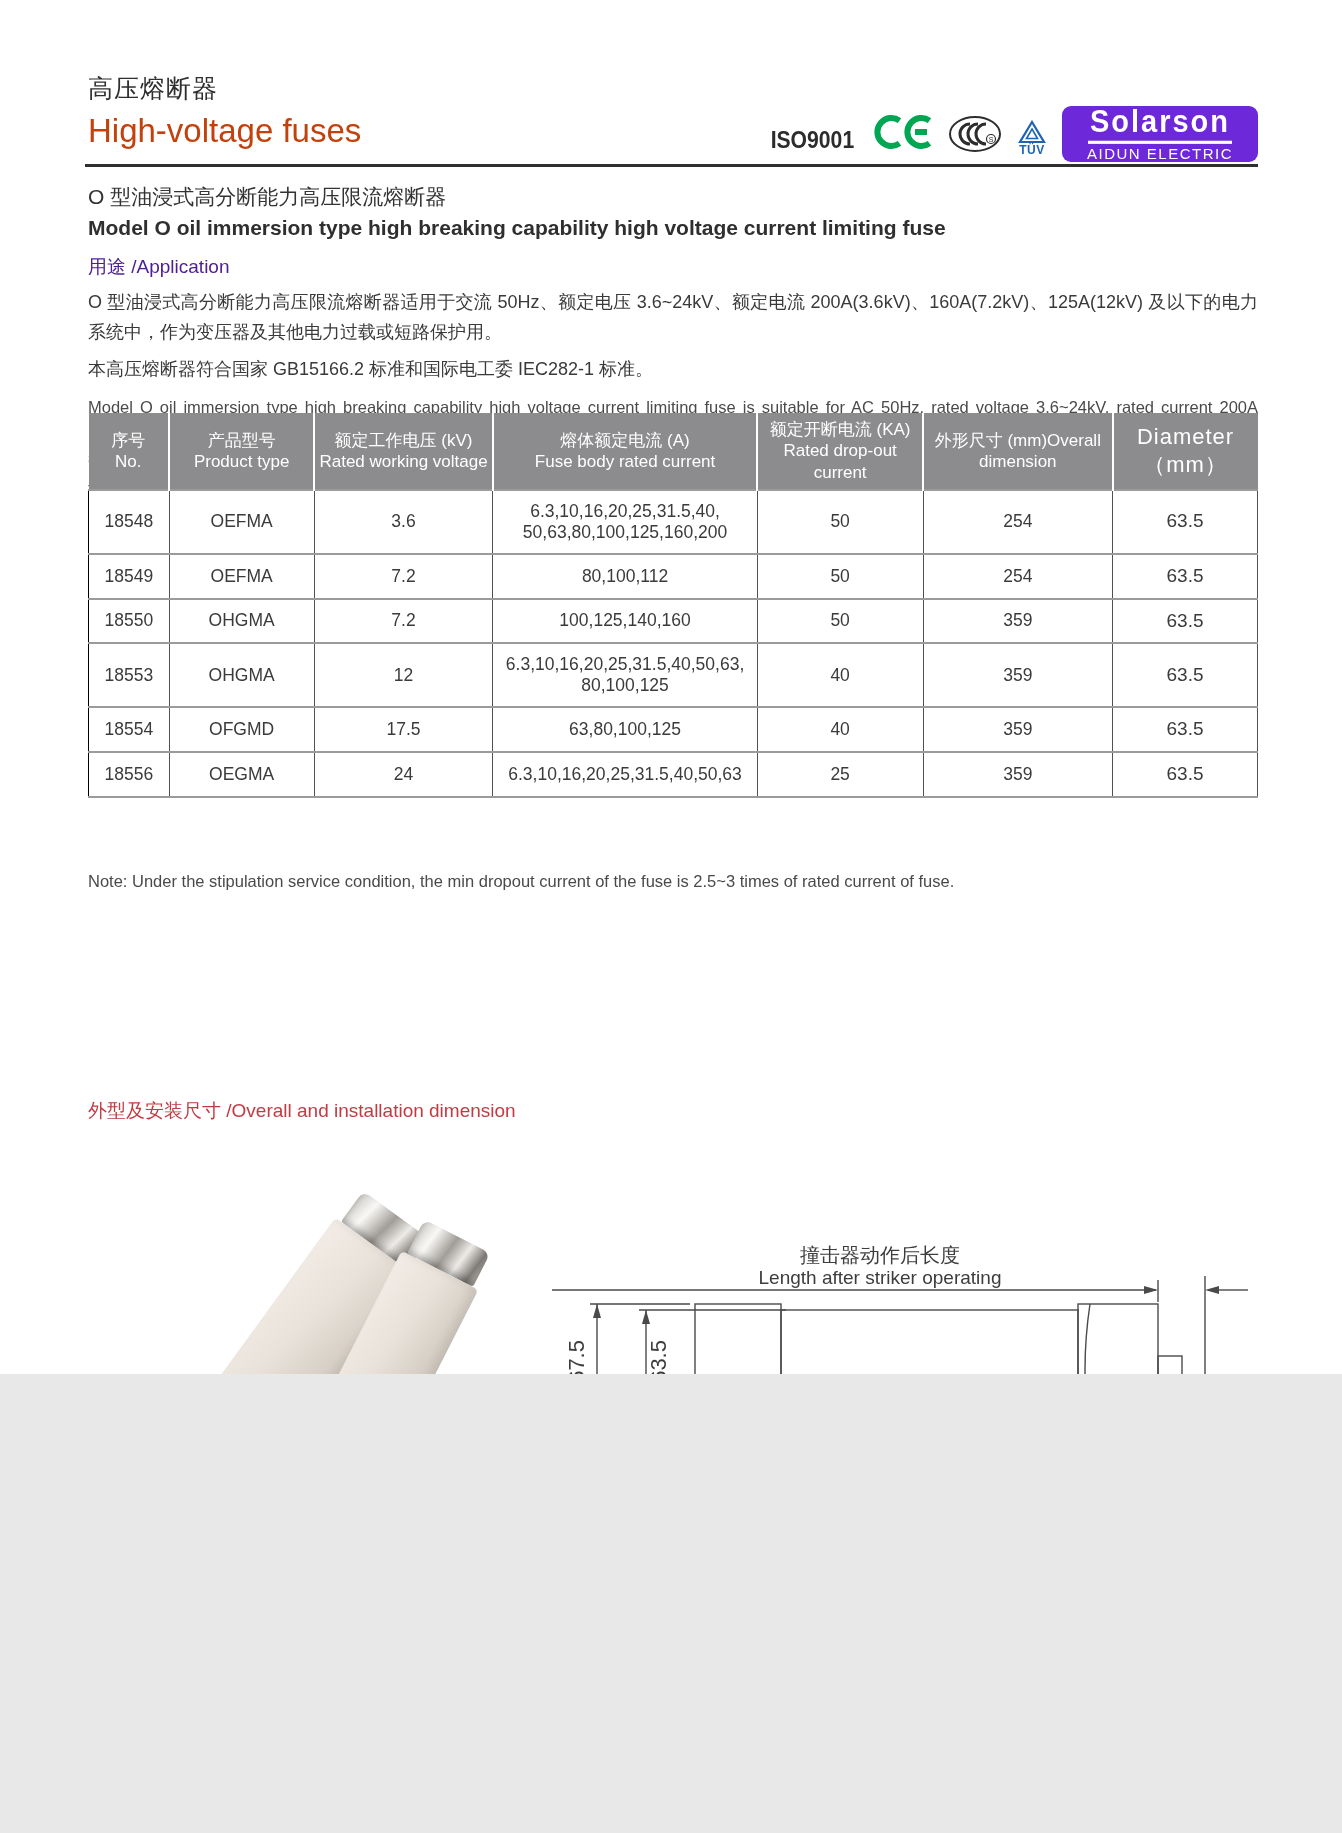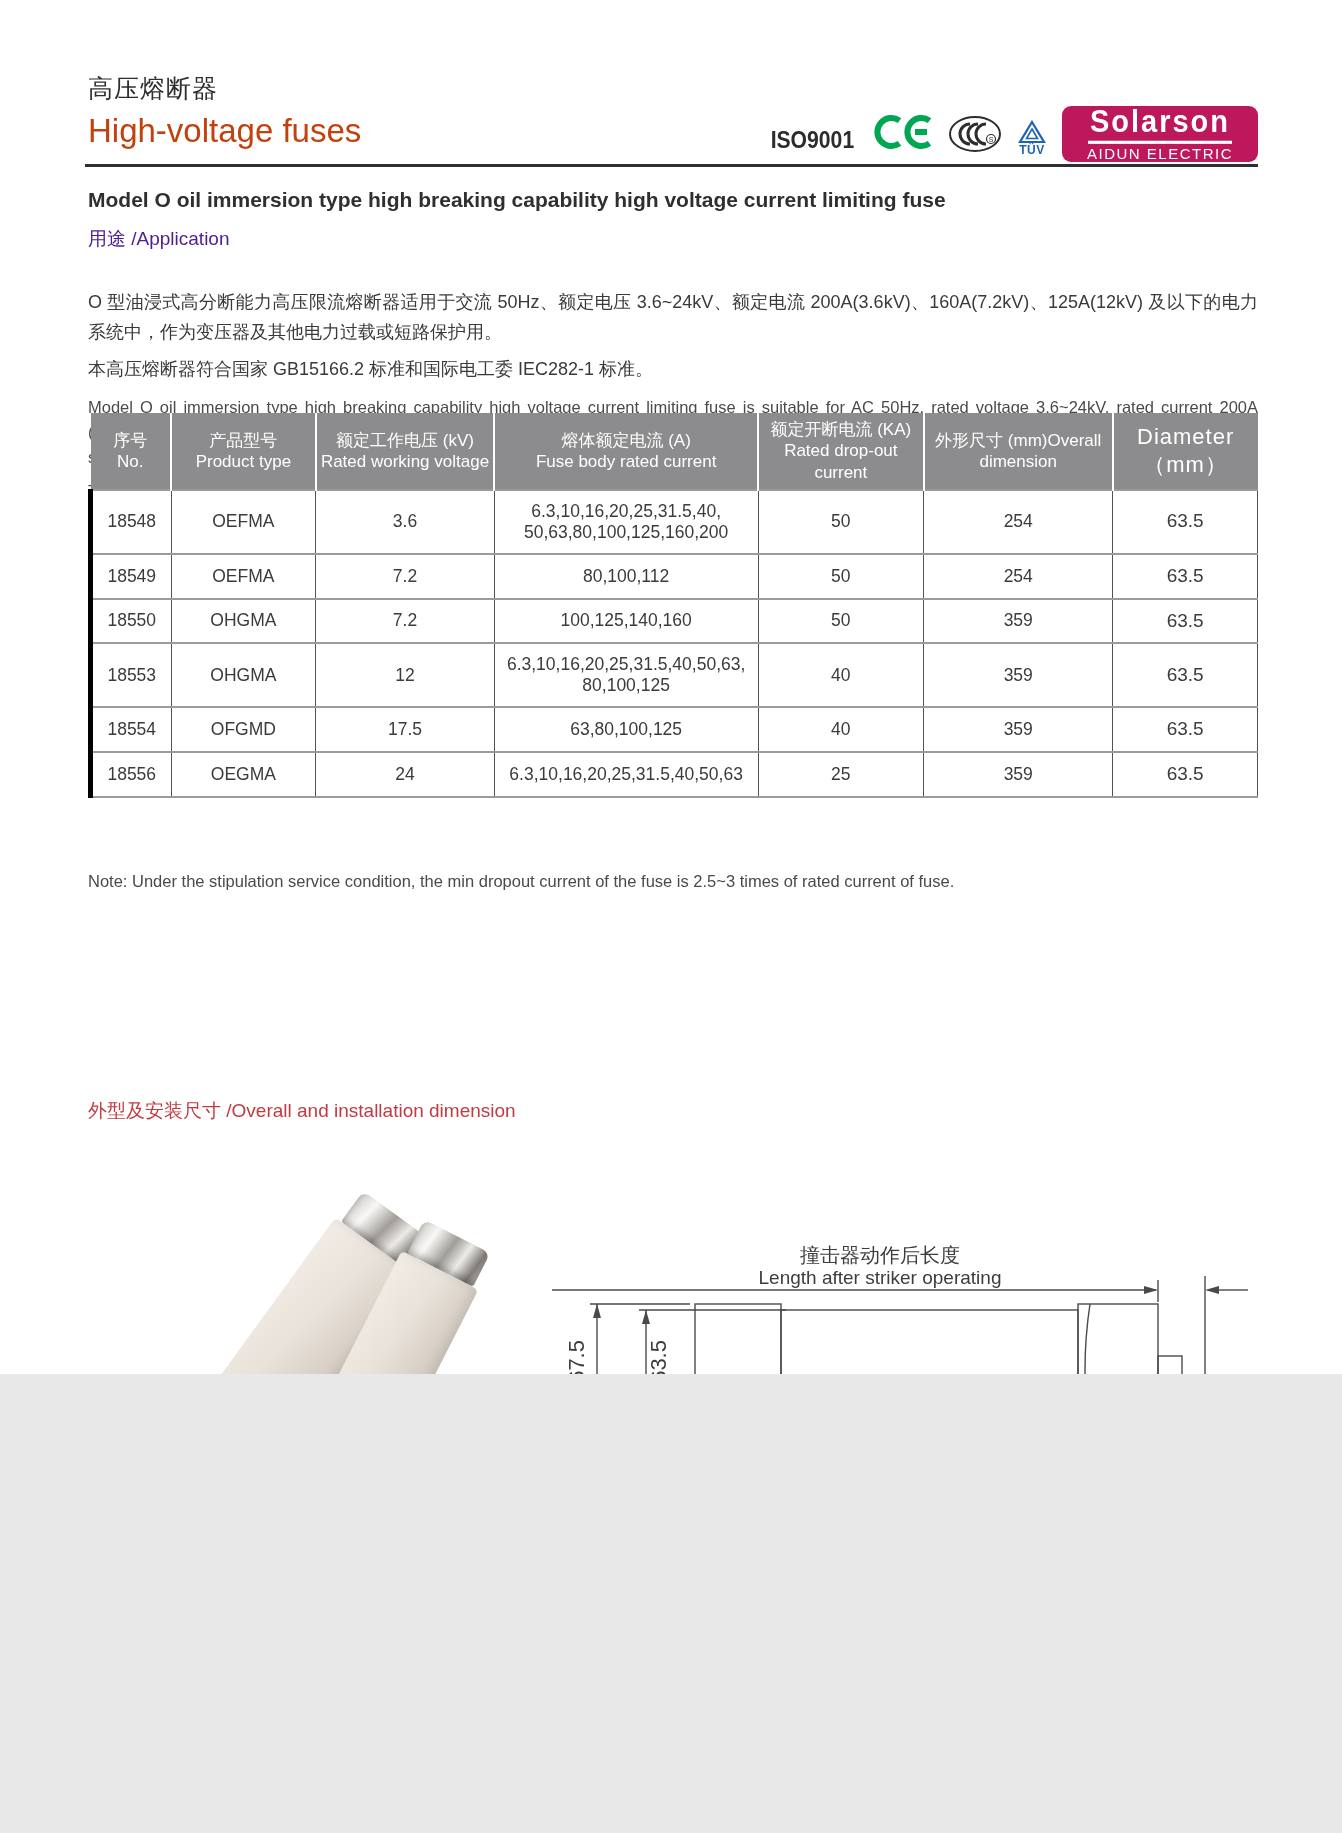--- a/index.html
+++ b/index.html
@@ -11,21 +11,21 @@
   .hdr{position:absolute;left:88px;top:72px;width:1170px;height:92px;}
   .hdr-title-zh{font-size:25px;color:#2e2e2f;letter-spacing:1px;}
   .hdr-title-en{font-size:33px;color:#c2410c;margin-top:7px;}
   .certs{position:absolute;right:0;bottom:2px;display:flex;align-items:flex-end;gap:16px;}
   .iso{font-size:23px;font-weight:700;color:#2c2c2d;letter-spacing:0;padding-bottom:8px;transform:scaleX(.92);}
   .ce-wrap{padding-bottom:6px;}
   .ccc-wrap{padding-bottom:5px;}
   .tuv-wrap{display:flex;flex-direction:column;align-items:center;padding-bottom:5px;}
   .tuv-txt{font-size:12px;font-weight:700;color:#1d64b5;margin-top:-1px;letter-spacing:.5px;}
   .brandbox{
-    width:196px;height:56px;background:#be185d;border-radius:9px;
+    width:196px;height:56px;background:#6d28d9;border-radius:9px;
     display:flex;flex-direction:column;align-items:center;justify-content:center;color:#fff;
   }
   .brandbox .brand{
     font-size:29px;font-weight:800;letter-spacing:2px;line-height:1;
     border-bottom:3px solid #fff;padding:0 2px 3px 2px;font-style:normal;transform:scaleY(1.05);
   }
   .brandbox .brand-sub{font-size:15px;letter-spacing:1.5px;margin-top:3px;line-height:1;}
   .hrule{position:absolute;left:85px;top:164px;width:1173px;height:3px;background:#2f2f30;}
   
   .sect{position:absolute;left:88px;width:1170px;}
@@ -47,21 +47,21 @@
   }
   thead th:last-child{border-right:none;}
   thead .h1{display:block;}
   thead .h2{display:block;}
   thead th.dia-h{font-size:22px;letter-spacing:1px;}
   tbody td{
     font-size:17.5px;color:#3b3b3c;text-align:center;vertical-align:middle;
     border-right:1px solid #515153;border-bottom:2px solid #9b9b9c;
     padding:10px 4px;line-height:1.2;background:#fff;
   }
-  tbody tr td:first-child{border-left:5px solid #000000;}
+  tbody tr td:first-child{border-left:1px solid #000000;}
   tbody tr:first-child td{border-top:2px solid #9b9b9c;}
   td.amps{white-space:pre-line;}
   td.dia{font-size:19px;}
   
   .notes{top:860px;}
   .note-zh{font-size:18px;color:#3a3a3b;}
   .note-en{font-size:16.5px;color:#4a4a4b;margin-top:12px;}
   .dim-head{position:absolute;left:88px;top:1098px;color:#c23b42;font-size:19px;}
   
   .photo{position:absolute;left:0;top:1130px;width:520px;height:560px;}
@@ -129,20 +129,21 @@
       </span>
       <span class="brandbox">
         <span class="brand">Solarson</span>
         <span class="brand-sub">AIDUN ELECTRIC</span>
       </span>
     </div>
   </div>
   <div class="hrule"></div>
 
   <div class="sect pt">
+    <div class="pt-zh">O 型油浸式高分断能力高压限流熔断器</div>
     <div class="pt-en">Model O oil immersion type high breaking capability high voltage current limiting fuse</div>
     <div class="red-head">用途 /Application</div>
   </div>
 
   <div class="sect paras">
     <div class="para-zh">O 型油浸式高分断能力高压限流熔断器适用于交流 50Hz、额定电压 3.6~24kV、额定电流 200A(3.6kV)、160A(7.2kV)、125A(12kV) 及以下的电力系统中，作为变压器及其他电力过载或短路保护用。</div>
     <div class="para-zh2">本高压熔断器符合国家 GB15166.2 标准和国际电工委 IEC282-1 标准。</div>
     <div class="para-en">Model O oil immersion type high breaking capability high voltage current limiting fuse is suitable for AC 50Hz, rated voltage 3.6~24kV, rated current 200A (3.6kV),160A (7.2kV), 125A (12kV) and in the below electrical power system for protecting transformer and other electric power equipment from overload or short-circuit.</div>
     <div class="para-en2">This high-voltage fuse conforms to the national GB15166.2 standard and the international electrical committee IEC282-1 standard.</div>
   </div>

